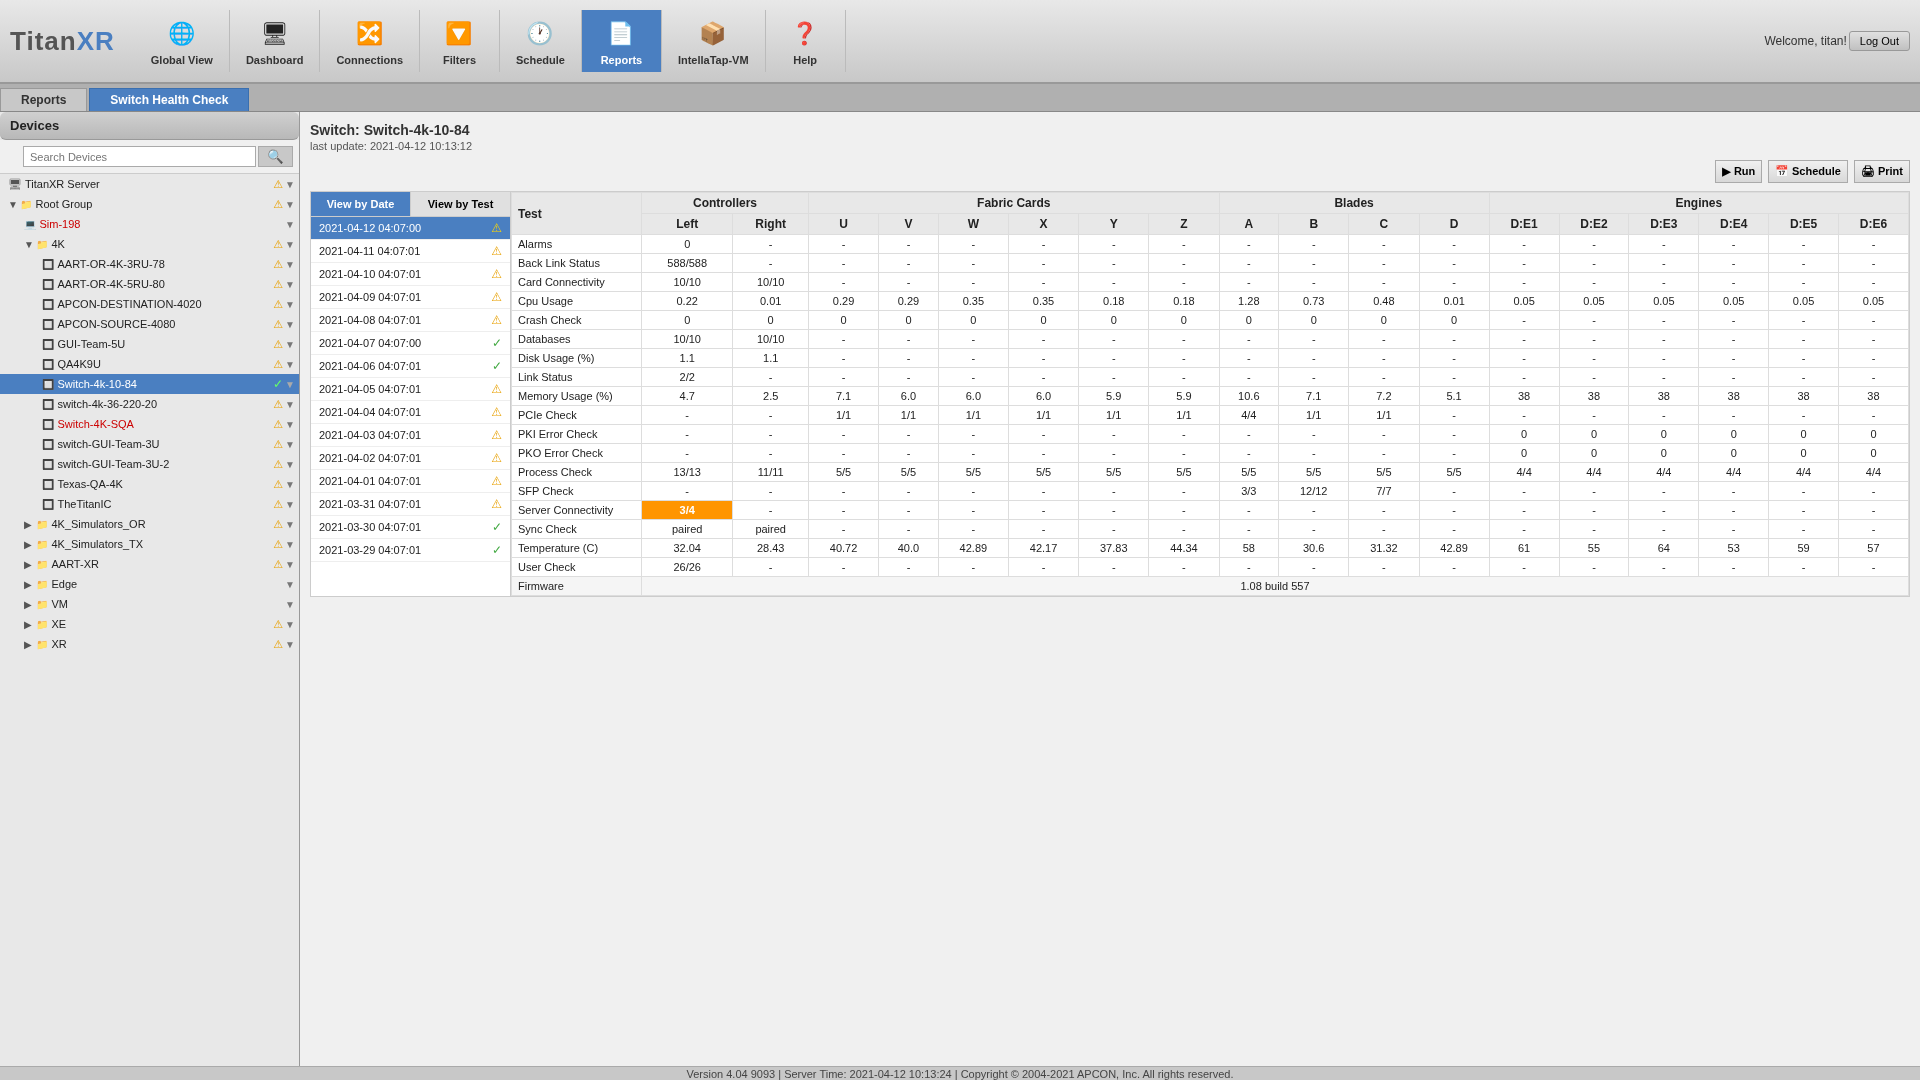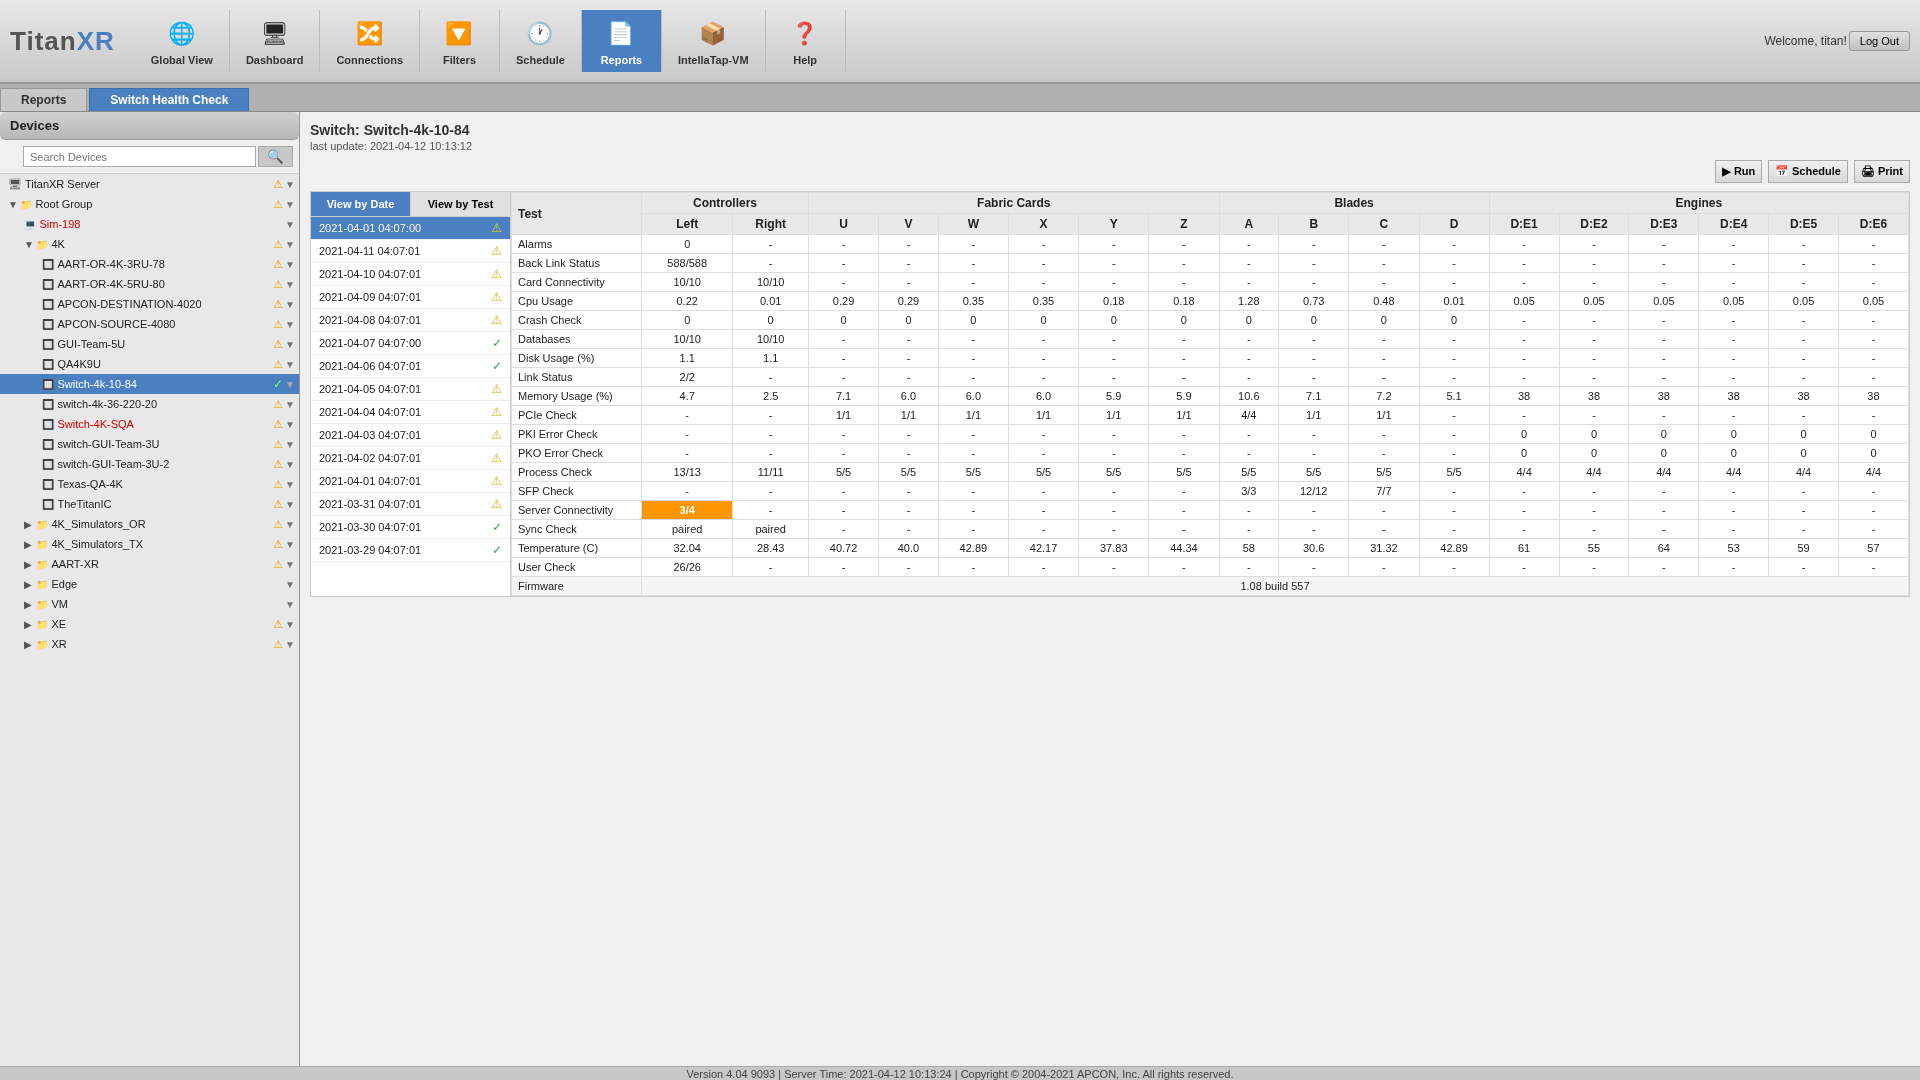--- a/index.html
+++ b/index.html
@@ -469,21 +469,21 @@
 
     <div id="content-area">
 
       <div id="date-panel">
         <div id="view-buttons">
           <button class="view-btn active">View by Date</button>
           <button class="view-btn">View by Test</button>
         </div>
         <div class="date-list" id="date-list-container">
             <div class="date-item selected">
-              <span>2021-04-01 04:07:00</span>
+              <span>2021-04-12 04:07:00</span>
               <span class="date-status status-warn">⚠</span>
             </div>
             <div class="date-item">
               <span>2021-04-11 04:07:01</span>
               <span class="date-status status-warn">⚠</span>
             </div>
             <div class="date-item">
               <span>2021-04-10 04:07:01</span>
               <span class="date-status status-warn">⚠</span>
             </div>

